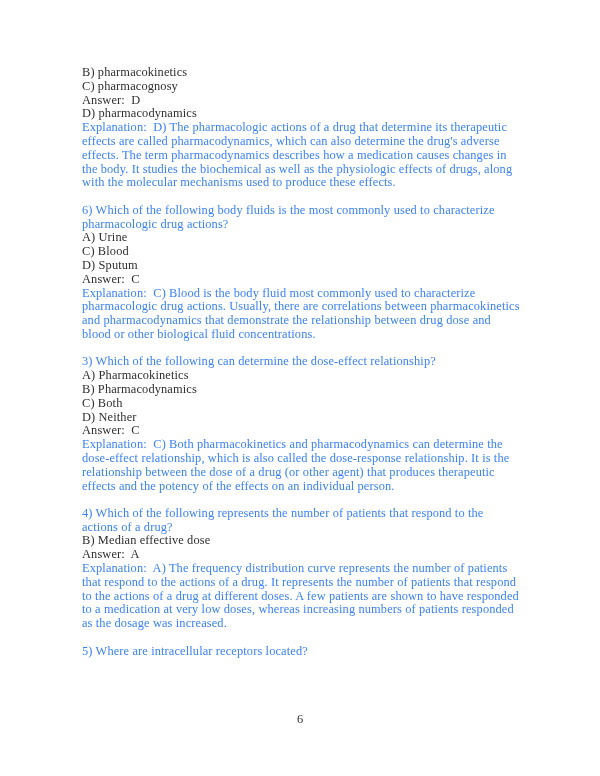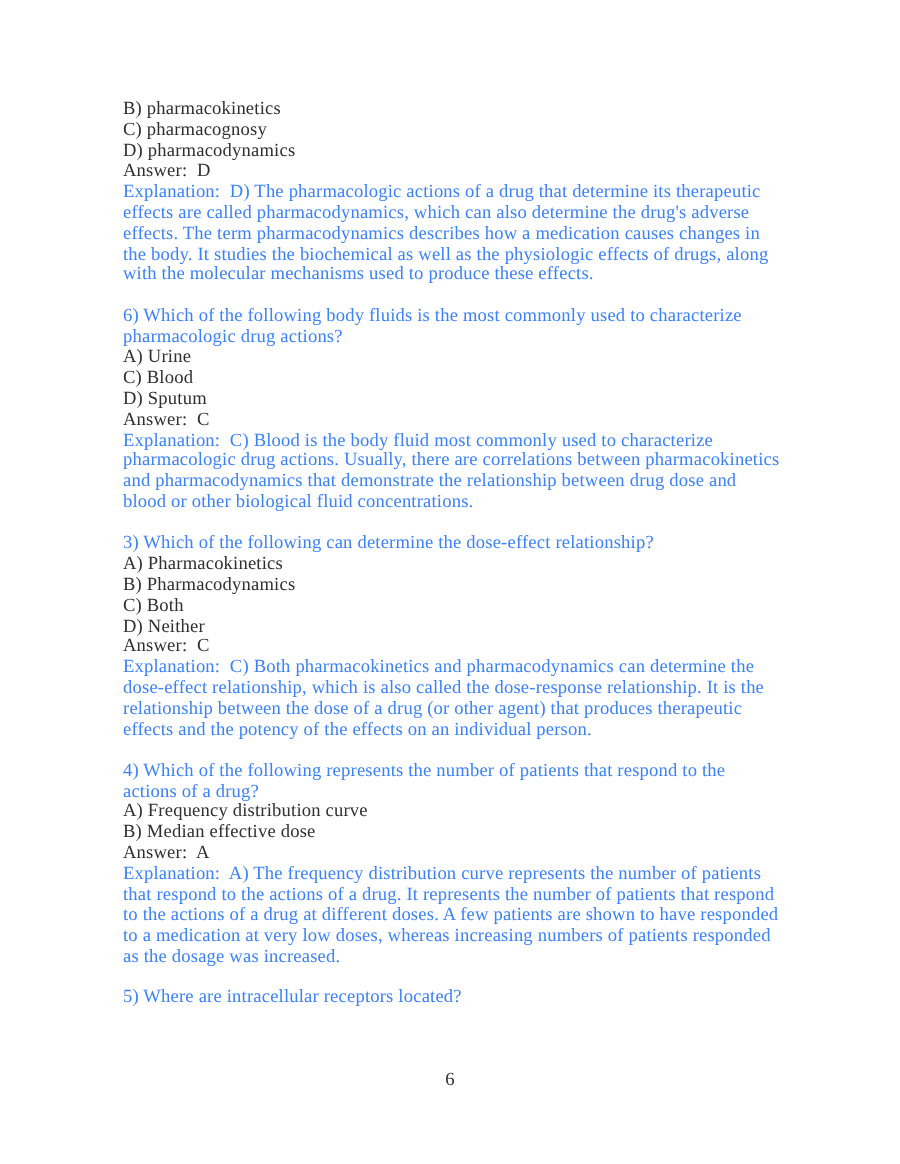--- a/index.html
+++ b/index.html
@@ -67,22 +67,22 @@
 </head>
 <body>
 
 <div class="page">
 
   <div class="content">
 
     <div class="block">
       <div class="line">B) pharmacokinetics</div>
       <div class="line">C) pharmacognosy</div>
+      <div class="line">Answer:  D</div>
       <div class="line">D) pharmacodynamics</div>
-      <div class="line">Answer:  D</div>
       <div class="para">Explanation:  D) The pharmacologic actions of a drug that determine its therapeutic effects are called pharmacodynamics, which can also determine the drug's adverse effects. The term pharmacodynamics describes how a medication causes changes in the body. It studies the biochemical as well as the physiologic effects of drugs, along with the molecular mechanisms used to produce these effects.</div>
     </div>
 
     <div class="block">
       <div class="para">6) Which of the following body fluids is the most commonly used to characterize pharmacologic drug actions?</div>
       <div class="line">A) Urine</div>
       <div class="line">C) Blood</div>
       <div class="line">D) Sputum</div>
       <div class="line">Answer:  C</div>
       <div class="para">Explanation:  C) Blood is the body fluid most commonly used to characterize pharmacologic drug actions. Usually, there are correlations between pharmacokinetics and pharmacodynamics that demonstrate the relationship between drug dose and blood or other biological fluid concentrations.</div>
@@ -93,21 +93,20 @@
       <div class="line">A) Pharmacokinetics</div>
       <div class="line">B) Pharmacodynamics</div>
       <div class="line">C) Both</div>
       <div class="line">D) Neither</div>
       <div class="line">Answer:  C</div>
       <div class="para">Explanation:  C) Both pharmacokinetics and pharmacodynamics can determine the dose-effect relationship, which is also called the dose-response relationship. It is the relationship between the dose of a drug (or other agent) that produces therapeutic effects and the potency of the effects on an individual person.</div>
     </div>
 
     <div class="block">
       <div class="para">4) Which of the following represents the number of patients that respond to the actions of a drug?</div>
-      <div class="line">A) Frequency distribution curve</div>
       <div class="line">B) Median effective dose</div>
       <div class="line">Answer:  A</div>
       <div class="para">Explanation:  A) The frequency distribution curve represents the number of patients that respond to the actions of a drug. It represents the number of patients that respond to the actions of a drug at different doses. A few patients are shown to have responded to a medication at very low doses, whereas increasing numbers of patients responded as the dosage was increased.</div>
     </div>
 
     <div class="block">
       <div class="para">5) Where are intracellular receptors located?</div>
     </div>
 
   </div>

